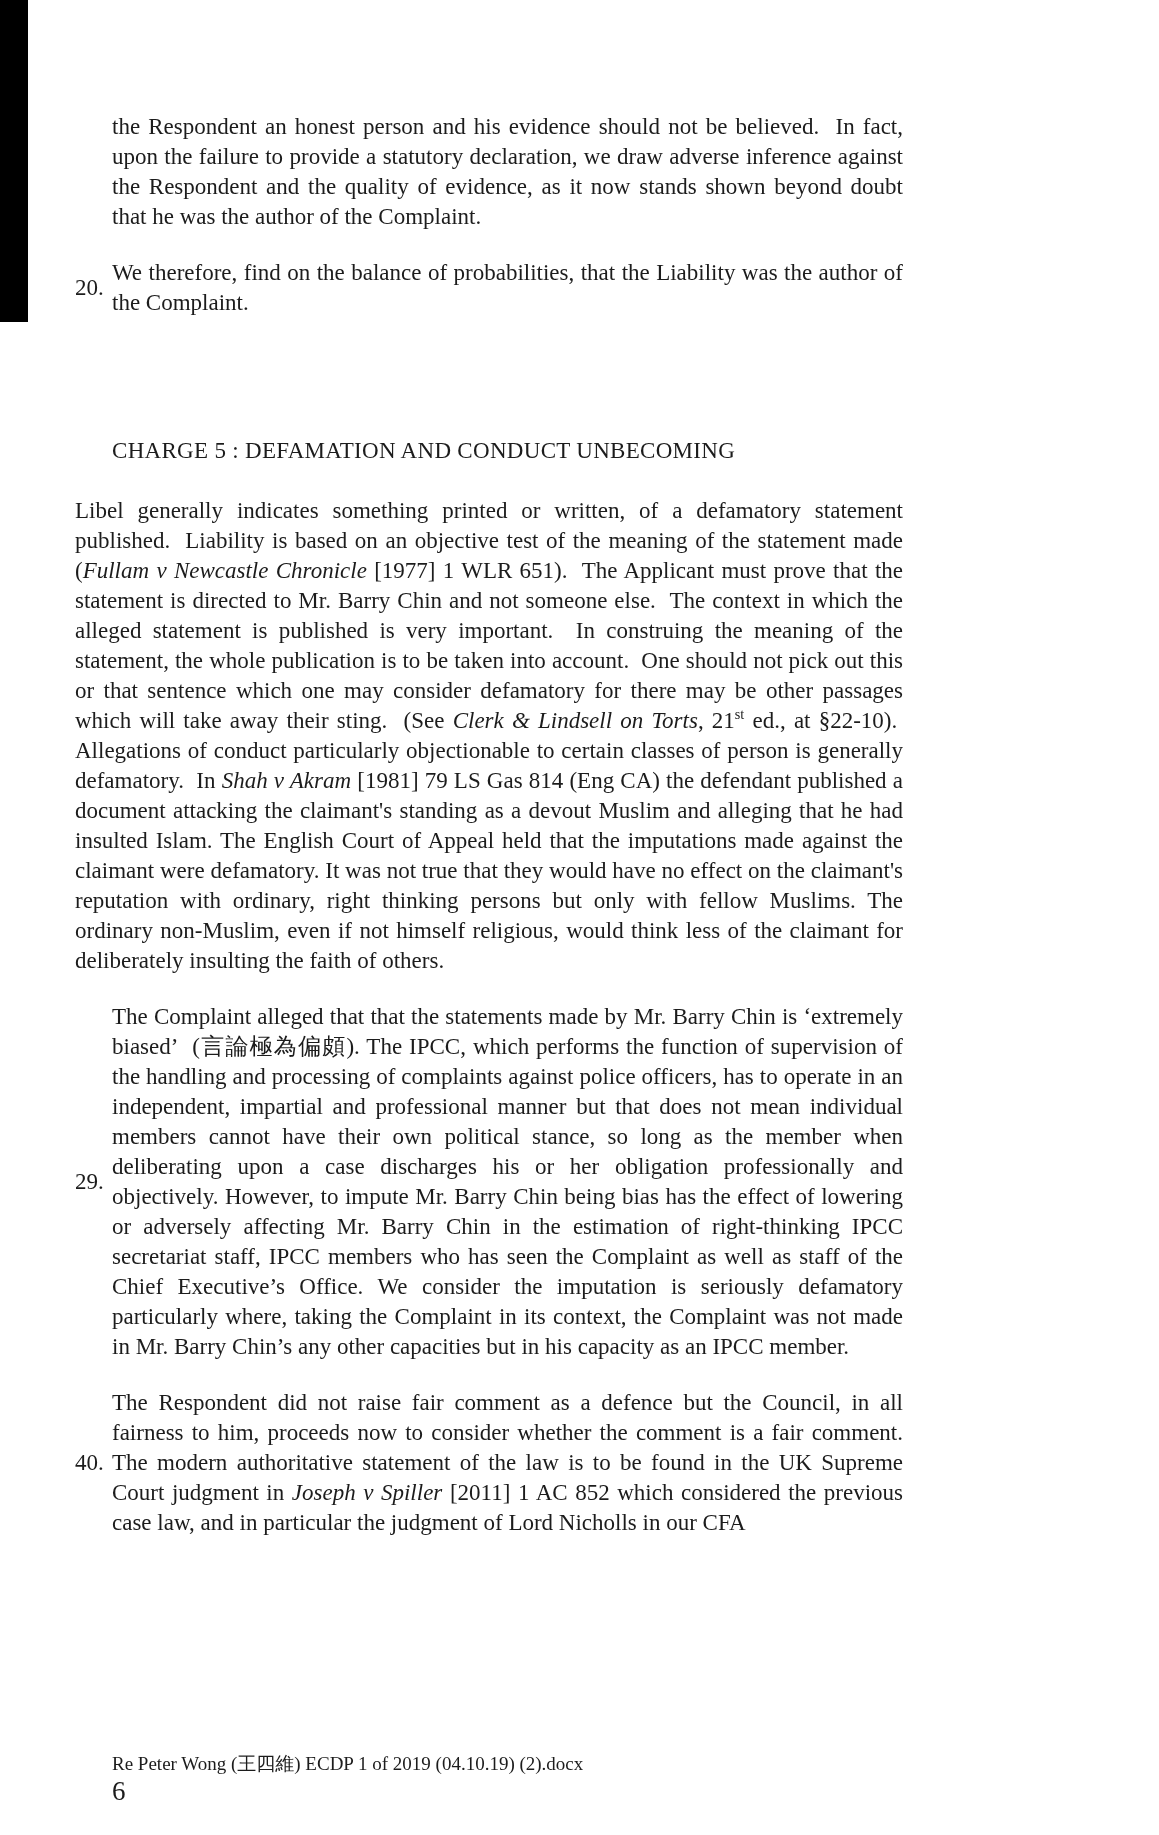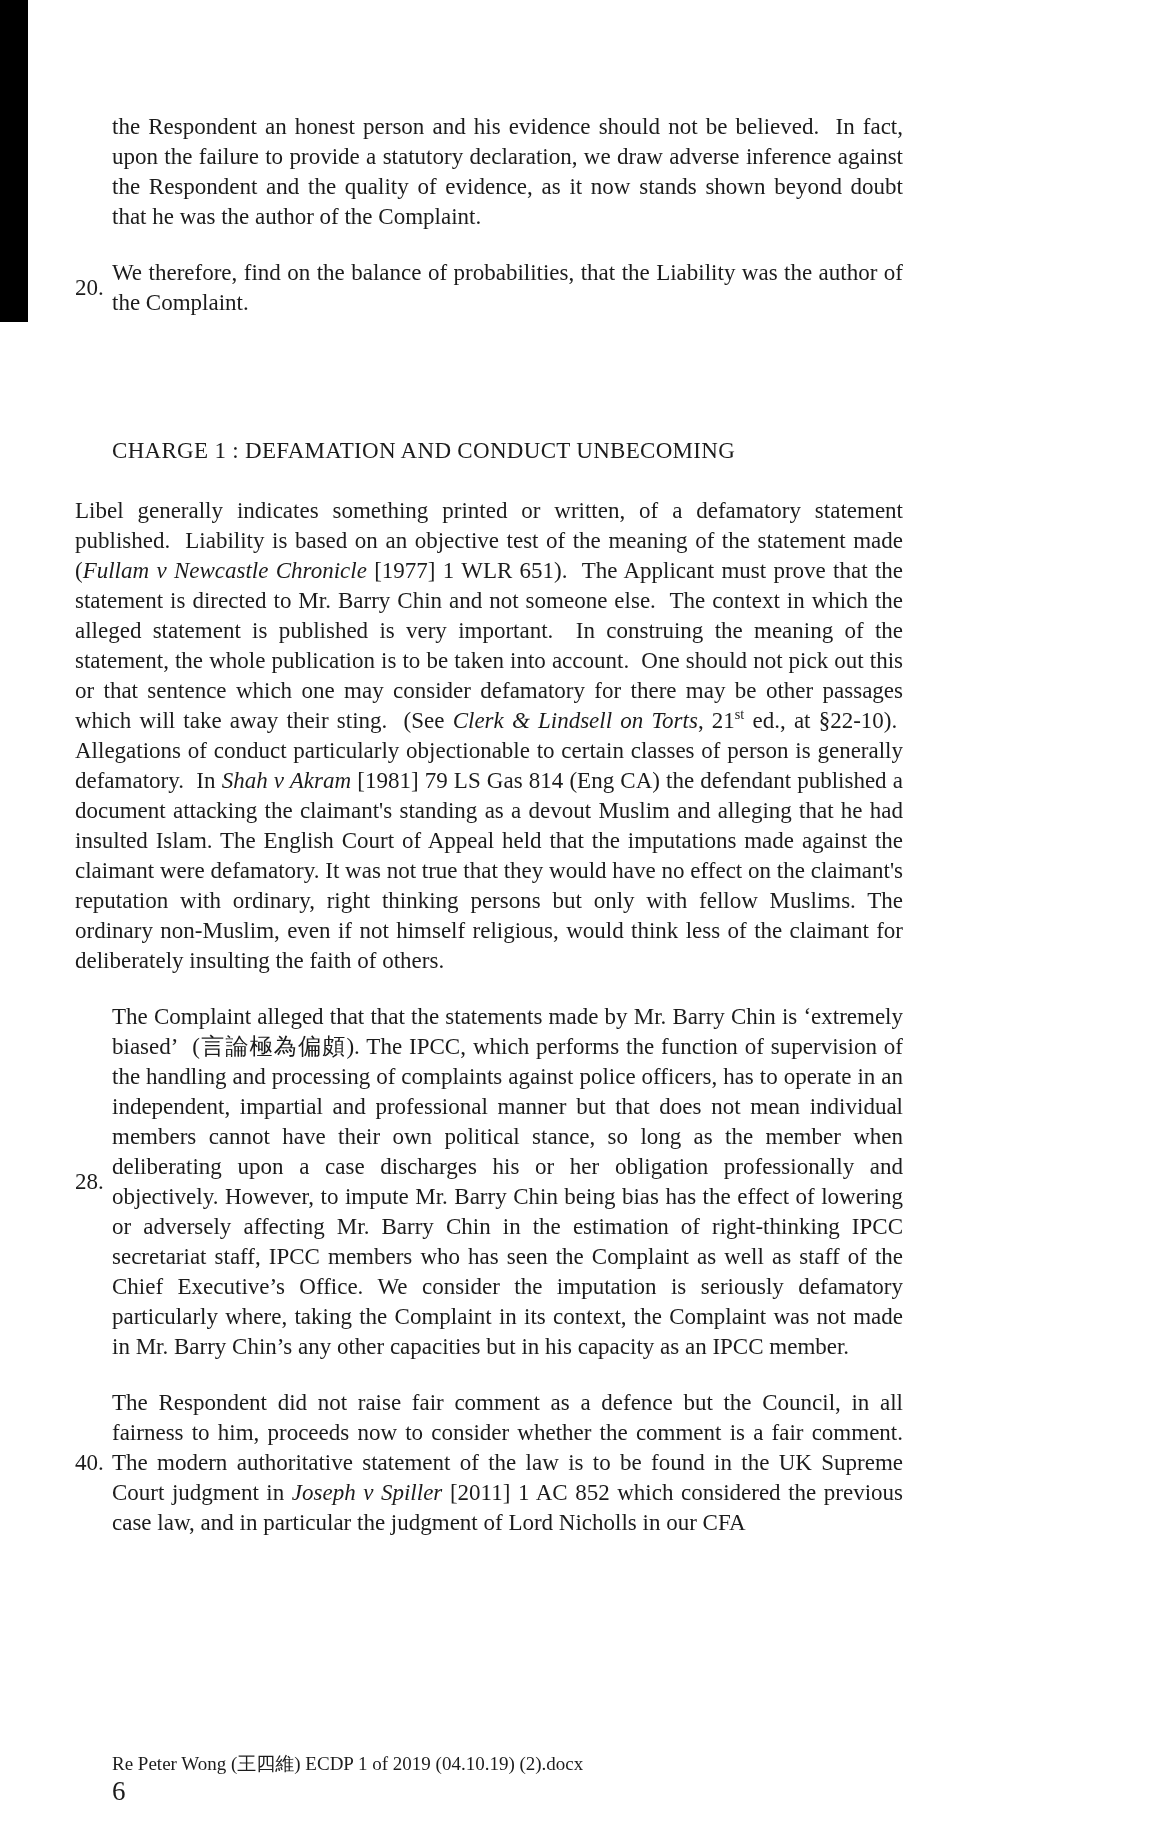--- a/index.html
+++ b/index.html
@@ -63,26 +63,26 @@
   <div class="scan-mark" style="background: rgb(0, 0, 0);"></div>
   <div class="content" id="doc-content">
       <div class="para">
         <span class="num"></span>
         <div class="pbody"><span>the Respondent an honest person and his evidence should not be believed.&nbsp; In fact, upon the failure to provide a statutory declaration, we draw adverse inference against the Respondent and the quality of evidence, as it now stands shown beyond doubt that he was the author of the Complaint.</span></div>
       </div>
       <div class="para">
         <span class="num">20.</span>
         <div class="pbody"><span>We therefore, find on the balance of probabilities, that the Liability was the author of the Complaint.</span></div>
       </div>
-      <div class="heading">CHARGE 1 : DEFAMATION AND CONDUCT UNBECOMING</div>
+      <div class="heading">CHARGE 5 : DEFAMATION AND CONDUCT UNBECOMING</div>
       <div class="para">
         <div class="pbody"><span>Libel generally indicates something printed or written, of a defamatory statement published.&nbsp; Liability is based on an objective test of the meaning of the statement made (</span><span style="font-style: italic;">Fullam v Newcastle Chronicle</span><span> [1977] 1 WLR 651).&nbsp; The Applicant must prove that the statement is directed to Mr. Barry Chin and not someone else.&nbsp; The context in which the alleged statement is published is very important.&nbsp; In construing the meaning of the statement, the whole publication is to be taken into account.&nbsp; One should not pick out this or that sentence which one may consider defamatory for there may be other passages which will take away their sting.&nbsp; (See </span><span style="font-style: italic;">Clerk &amp; Lindsell on Torts</span><span>, 21</span><sup>st</sup><span> ed., at §22-10).&nbsp; Allegations of conduct particularly objectionable to certain classes of person is generally defamatory.&nbsp; In </span><span style="font-style: italic;">Shah v Akram</span><span> [1981] 79 LS Gas 814 (Eng CA) the defendant published a document attacking the claimant's standing as a devout Muslim and alleging that he had insulted Islam. The English Court of Appeal held that the imputations made against the claimant were defamatory. It was not true that they would have no effect on the claimant's reputation with ordinary, right thinking persons but only with fellow Muslims. The ordinary non-Muslim, even if not himself religious, would think less of the claimant for deliberately insulting the faith of others.</span></div>
       </div>
       <div class="para">
-        <span class="num">28.</span>
+        <span class="num">29.</span>
         <div class="pbody"><span>The Complaint alleged that that the statements made by Mr. Barry Chin is ‘extremely biased’&nbsp; (言論極為偏頗). The IPCC, which performs the function of supervision of the handling and processing of complaints against police officers, has to operate in an independent, impartial and professional manner but that does not mean individual members cannot have their own political stance, so long as the member when deliberating upon a case discharges his or her obligation professionally and objectively. However, to impute Mr. Barry Chin being bias has the effect of lowering or adversely affecting Mr. Barry Chin in the estimation of right-thinking IPCC secretariat staff, IPCC members who has seen the Complaint as well as staff of the Chief Executive’s Office. We consider the imputation is seriously defamatory particularly where, taking the Complaint in its context, the Complaint was not made in Mr. Barry Chin’s any other capacities but in his capacity as an IPCC member.</span></div>
       </div>
       <div class="para">
         <span class="num">40.</span>
         <div class="pbody"><span>The Respondent did not raise fair comment as a defence but the Council, in all fairness to him, proceeds now to consider whether the comment is a fair comment. The modern authoritative statement of the law is to be found in the UK Supreme Court judgment in </span><span style="font-style: italic;">Joseph v Spiller</span><span> [2011] 1 AC 852 which considered the previous case law, and in particular the judgment of Lord Nicholls in our CFA</span></div>
       </div>
     </div>
   <div class="footer">
     <span class="footer-file">Re Peter Wong (王四維) ECDP 1 of 2019 (04.10.19) (2).docx</span>
     <span class="footer-page">6</span>

